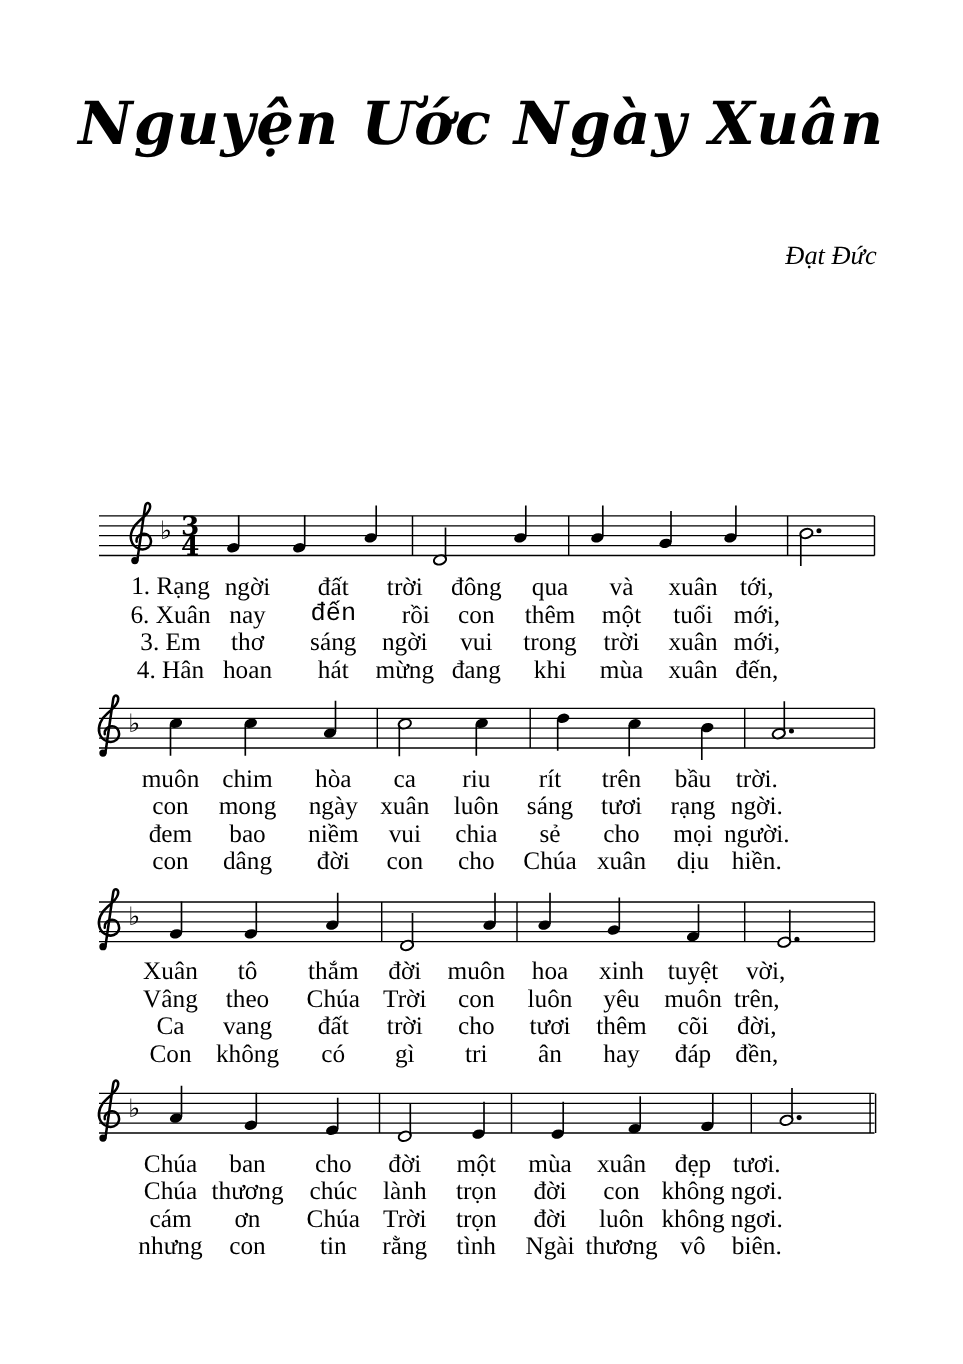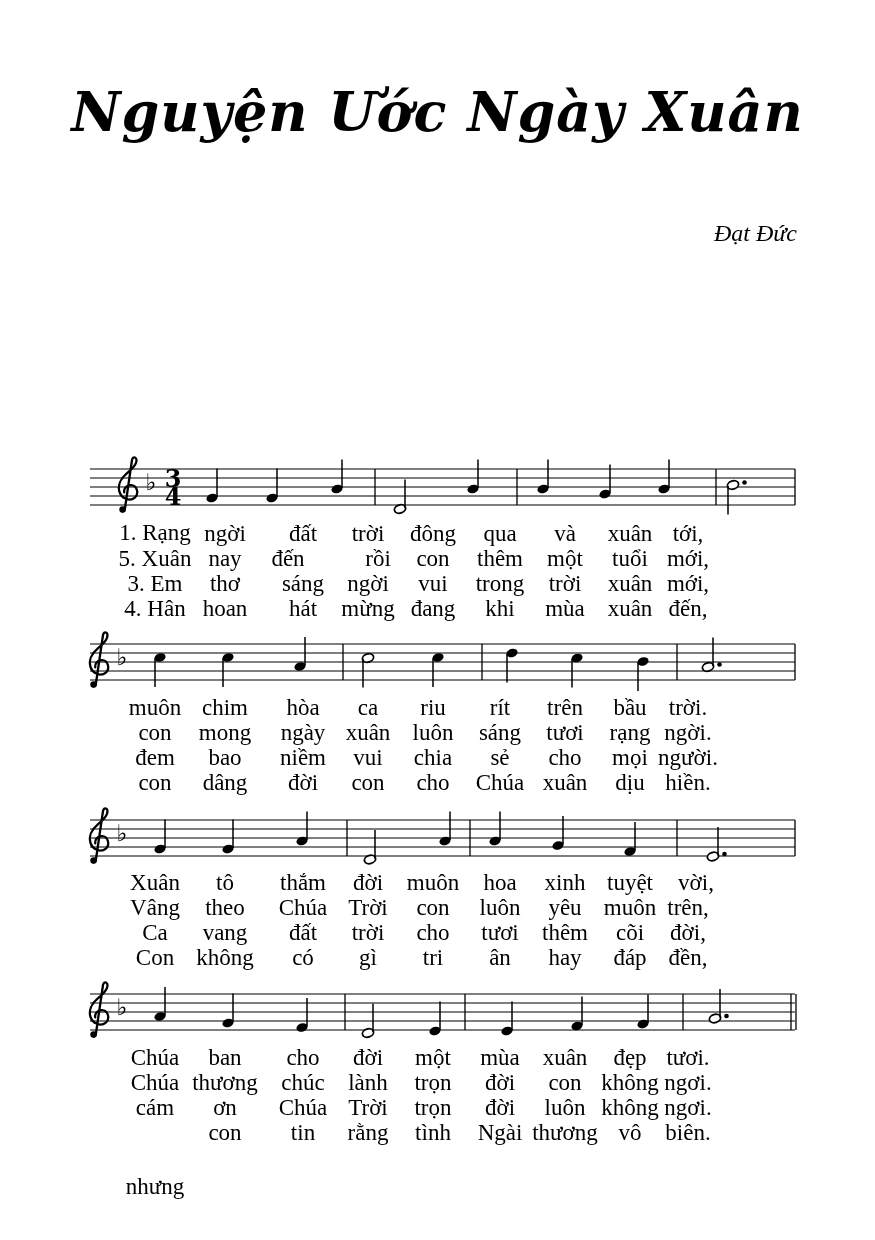--- a/index.html
+++ b/index.html
@@ -241,23 +241,23 @@
 <div id="lyrics-layer">
     <span class="lyric" style="left: 155px; top: 520px;">1. Rạng</span>
     <span class="lyric" style="left: 225px; top: 521px;">ngời</span>
     <span class="lyric" style="left: 303px; top: 521px;">đất</span>
     <span class="lyric" style="left: 368px; top: 521px;">trời</span>
     <span class="lyric" style="left: 433px; top: 521px;">đông</span>
     <span class="lyric" style="left: 500px; top: 521px;">qua</span>
     <span class="lyric" style="left: 565px; top: 521px;">và</span>
     <span class="lyric" style="left: 630px; top: 521px;">xuân</span>
     <span class="lyric" style="left: 688px; top: 521px;">tới,</span>
-    <span class="lyric" style="left: 155px; top: 546px;">5. Xuân</span>
+    <span class="lyric" style="left: 155px; top: 546px;">6. Xuân</span>
     <span class="lyric" style="left: 225px; top: 546px;">nay</span>
-    <span class="lyric" style="left: 288px; top: 546px;">đến</span>
+    <span class="lyric" style="left: 303px; top: 546px; font-family: Liberation Mono, monospace;">đến</span>
     <span class="lyric" style="left: 368px; top: 546px; margin-left: 10px;">rồi</span>
     <span class="lyric" style="left: 433px; top: 546px;">con</span>
     <span class="lyric" style="left: 500px; top: 546px;">thêm</span>
     <span class="lyric" style="left: 565px; top: 546px;">một</span>
     <span class="lyric" style="left: 630px; top: 546px;">tuổi</span>
     <span class="lyric" style="left: 688px; top: 546px;">mới,</span>
     <span class="lyric" style="left: 155px; top: 571px;">3. Em</span>
     <span class="lyric" style="left: 225px; top: 571px;">thơ</span>
     <span class="lyric" style="left: 303px; top: 571px;">sáng</span>
     <span class="lyric" style="left: 368px; top: 571px;">ngời</span>
@@ -367,21 +367,21 @@
     <span class="lyric" style="left: 688px; top: 1070px;">ngơi.</span>
     <span class="lyric" style="left: 155px; top: 1095px;">cám</span>
     <span class="lyric" style="left: 225px; top: 1095px;">ơn</span>
     <span class="lyric" style="left: 303px; top: 1095px;">Chúa</span>
     <span class="lyric" style="left: 368px; top: 1095px;">Trời</span>
     <span class="lyric" style="left: 433px; top: 1095px;">trọn</span>
     <span class="lyric" style="left: 500px; top: 1095px;">đời</span>
     <span class="lyric" style="left: 565px; top: 1095px;">luôn</span>
     <span class="lyric" style="left: 630px; top: 1095px;">không</span>
     <span class="lyric" style="left: 688px; top: 1095px;">ngơi.</span>
-    <span class="lyric" style="left: 155px; top: 1174px; text-align: center;">nhưng</span>
+    <span class="lyric" style="left: 155px; top: 1120px; text-align: center;">nhưng</span>
     <span class="lyric" style="left: 225px; top: 1120px;">con</span>
     <span class="lyric" style="left: 303px; top: 1120px;">tin</span>
     <span class="lyric" style="left: 368px; top: 1120px;">rằng</span>
     <span class="lyric" style="left: 433px; top: 1120px;">tình</span>
     <span class="lyric" style="left: 500px; top: 1120px;">Ngài</span>
     <span class="lyric" style="left: 565px; top: 1120px;">thương</span>
     <span class="lyric" style="left: 630px; top: 1120px;">vô</span>
     <span class="lyric" style="left: 688px; top: 1120px;">biên.</span>
   </div>
 

